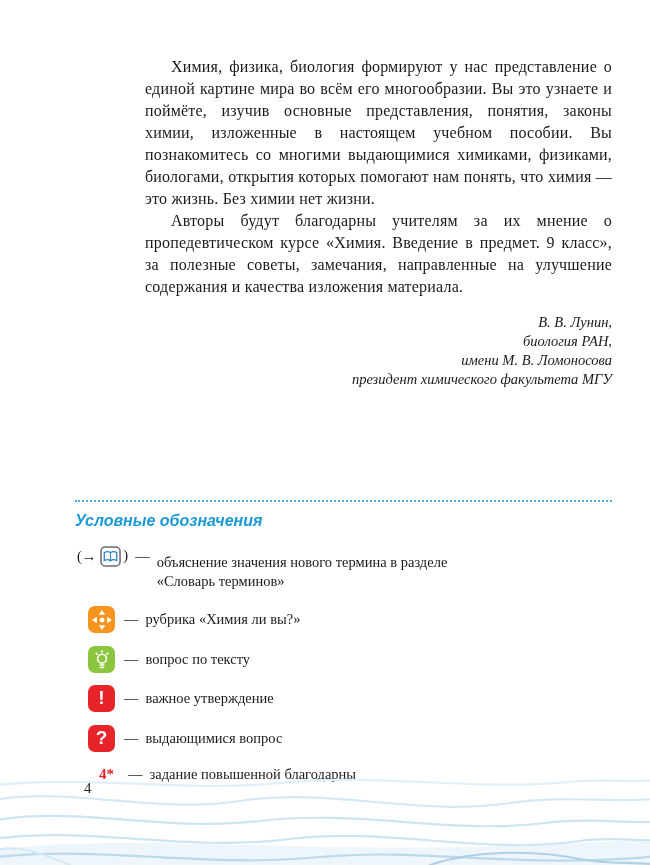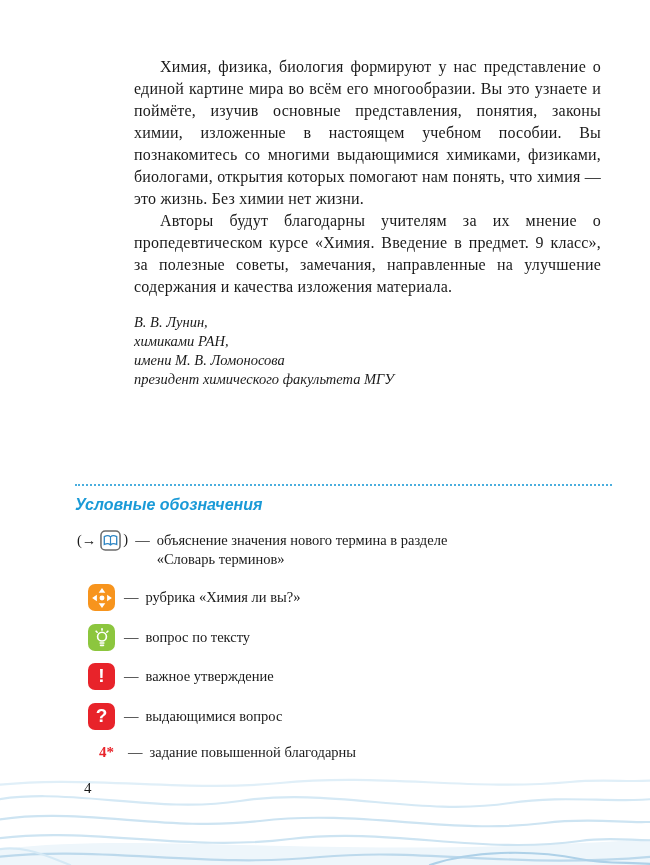--- a/index.html
+++ b/index.html
@@ -16,42 +16,43 @@
     width:650px;height:865px;
     background:#ffffff;
     font-family:"Liberation Serif", serif;
     color:var(--ink);
     overflow:hidden;
   }
 
   
   .body-text{
     position:absolute;
-    left:134px;top:56px;width:467px;
+    left:145px;top:56px;width:467px;
   }
   .para{
     margin:0;
     font-size:16px;
     line-height:22px;
     text-align:justify;
     text-indent:26px;
     letter-spacing:0.2px;
     hyphens:auto;
   }
   .signature{
     margin-top:15px;
+    text-align:right;
     font-style:italic;
     font-size:14.5px;
     line-height:19px;
   }
 
   
   .legend-section{
     position:absolute;
-    left:75px;top:484px;width:537px;
+    left:75px;top:500px;width:537px;
   }
   .divider{
     border-top:2px dotted var(--accent-blue);
     height:0;margin:0 0 10px 0;
   }
   .legend-title{
     margin:0 0 16px 0;
     font-family:"Liberation Sans", sans-serif;
     font-style:italic;
     font-weight:bold;
@@ -63,21 +64,21 @@
     align-items:center;
     margin-bottom:13px;
     font-size:14.5px;
     line-height:19px;
   }
   .legend-item .dash{margin:0 7px 0 9px;}
   .term-item{align-items:flex-start;margin-left:2px;margin-bottom:15px;}
   .term-item .term-prefix{margin-top:1px;}
   .term-item .book-box{margin:0 2px 0 4px;display:inline-flex;}
   .term-item .dash{margin:1px 7px 0 7px;}
-  .term-item .item-text{max-width:322px;margin-top:1px;}
+  .term-item .item-text{max-width:322px;margin-top:7px;}
   .icon-box{
     width:27px;height:27px;
     border-radius:7px;
     display:flex;align-items:center;justify-content:center;
     margin-left:13px;
     flex:0 0 auto;
   }
   .icon-box.orange{background:var(--orange);}
   .icon-box.green{background:var(--green);}
   .icon-box.red{background:var(--red);}
@@ -113,21 +114,21 @@
 </head>
 <body>
 
 <div class="page">
 
   <div class="body-text">
     <p class="para">Химия, физика, биология формируют у нас представление о единой картине мира во всём его многообразии. Вы это узнаете и поймёте, изучив основные представления, понятия, законы химии, изложенные в настоящем учебном пособии. Вы познакомитесь со многими выдающимися химиками, физиками, биологами, открытия которых помогают нам понять, что химия — это жизнь. Без химии нет жизни.</p>
     <p class="para">Авторы будут благодарны учителям за их мнение о пропедевтическом курсе «Химия. Введение в предмет. 9 класс», за полезные советы, замечания, направленные на улучшение содержания и качества изложения материала.</p>
     <div class="signature">
       <div>В. В. Лунин,</div>
-      <div>химиками РАН,</div>
+      <div>биология РАН,</div>
       <div>имени М. В. Ломоносова</div>
       <div>президент химического факультета МГУ</div>
     </div>
   </div>
 
   <div class="legend-section">
     <div class="divider"></div>
     <h2 class="legend-title">Условные обозначения</h2>
 
     <div class="legend-item term-item">

